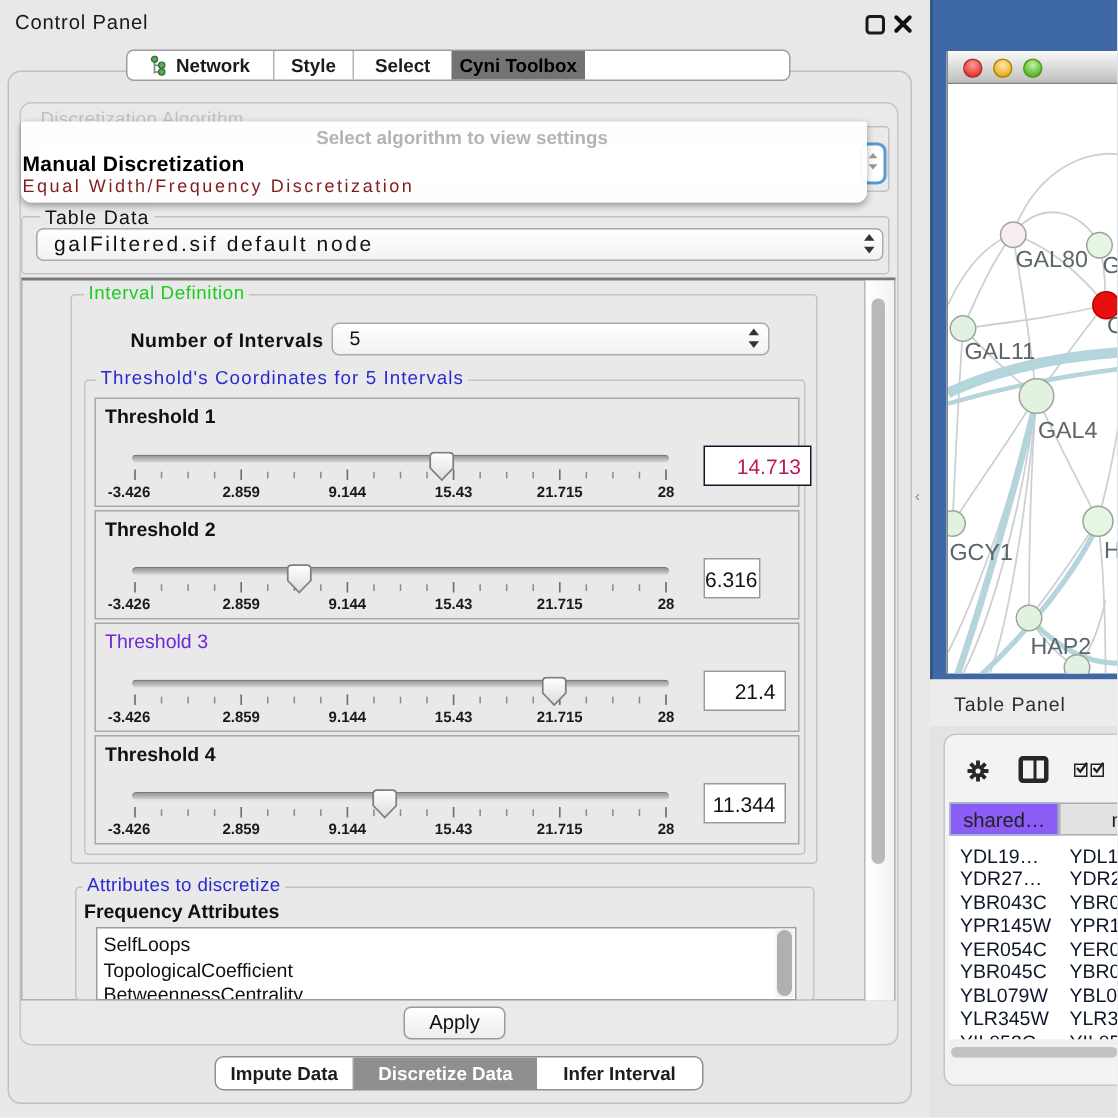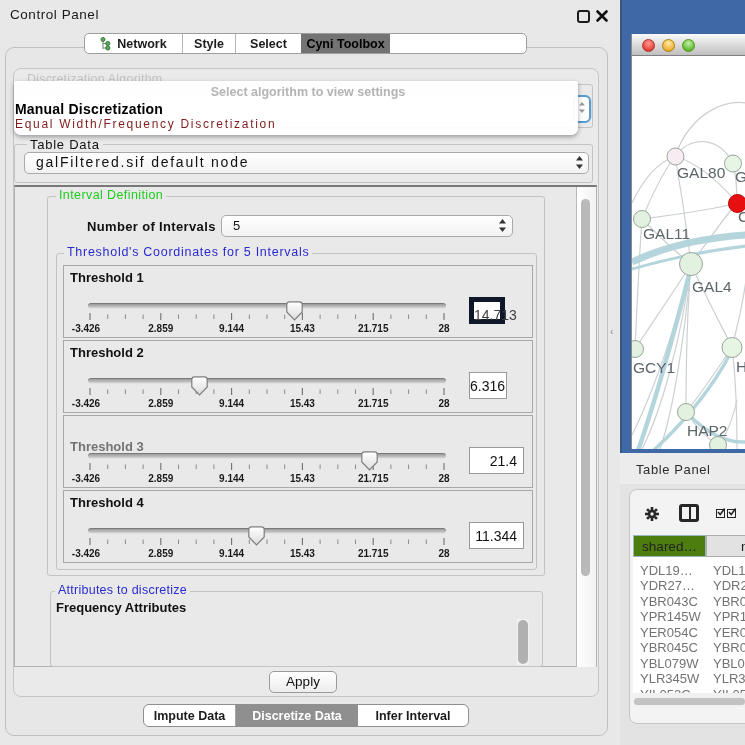--- a/index.html
+++ b/index.html
@@ -113,21 +113,21 @@
   <div class="abs" style="left:414.0px;top:323px;width:60px;text-align:center;font-size:10px;font-weight:bold;color:#1a1a1a;">28</div>
   <svg class="abs" style="left:285.8px;top:300.5px;" width="17" height="20" viewBox="0 0 17 20">
 <path d="M3.5 0.8 L13.5 0.8 Q16.2 0.8 16.2 3.5 L16.2 11 L8.5 19 L0.8 11 L0.8 3.5 Q0.8 0.8 3.5 0.8 Z" fill="url(#tg1)" stroke="#7e7e7e" stroke-width="1.2"></path>
 <defs>
           <linearGradient id="tg1" x1="0" y1="0" x2="0" y2="1">
             <stop offset="0" stop-color="#ffffff"></stop>
             <stop offset="1" stop-color="#dcdcdc"></stop>
           </linearGradient>
         </defs>
       </svg>
-  <div class="abs" style="left:469px;top:297px;width:36px;height:27px;background:#fff;border:5px solid #0f172a;font-size:14px;color:#404040;line-height:27px;text-align:right;padding-right:6px;box-sizing:border-box;">14.713</div>
+  <div class="abs" style="left:469px;top:297px;width:72px;height:27px;background:#fff;border:1px solid #0f172a;font-size:14px;color:#be185d;line-height:27px;text-align:right;padding-right:6px;box-sizing:border-box;">14.713</div>
   <div class="abs" style="left:63px;top:340px;width:468px;height:71px;border:1px solid #a8a8a8;background:#e9e9e9;"></div>
   <div class="abs" style="left:70px;top:345px;font-size:13px;font-weight:bold;color:#111;">Threshold 2</div>
   <div class="abs" style="left:88.0px;top:378px;width:358.0px;height:4px;border-radius:3px;background:linear-gradient(#9a9a9a,#d3d3d3);border-top:1px solid #7a7a7a;border-bottom:1px solid #e3e3e3;"></div>
   <svg class="abs" style="left:87.0px;top:386px;" width="360" height="10" viewBox="0 0 360 10">
         <line x1="3.0" y1="2" x2="3.0" y2="9" stroke="#6f6f6f" stroke-width="1.1"></line>
         <line x1="20.7" y1="3.5" x2="20.7" y2="8" stroke="#8a8a8a" stroke-width="1"></line>
         <line x1="38.4" y1="3.5" x2="38.4" y2="8" stroke="#8a8a8a" stroke-width="1"></line>
         <line x1="56.1" y1="3.5" x2="56.1" y2="8" stroke="#8a8a8a" stroke-width="1"></line>
         <line x1="73.8" y1="2" x2="73.8" y2="9" stroke="#6f6f6f" stroke-width="1.1"></line>
         <line x1="91.5" y1="3.5" x2="91.5" y2="8" stroke="#8a8a8a" stroke-width="1"></line>
@@ -157,21 +157,21 @@
 <path d="M3.5 0.8 L13.5 0.8 Q16.2 0.8 16.2 3.5 L16.2 11 L8.5 19 L0.8 11 L0.8 3.5 Q0.8 0.8 3.5 0.8 Z" fill="url(#tg2)" stroke="#7e7e7e" stroke-width="1.2"></path>
 <defs>
           <linearGradient id="tg2" x1="0" y1="0" x2="0" y2="1">
             <stop offset="0" stop-color="#ffffff"></stop>
             <stop offset="1" stop-color="#dcdcdc"></stop>
           </linearGradient>
         </defs>
       </svg>
   <div class="abs" style="left:469px;top:372px;width:38px;height:27px;background:#fff;border:1px solid #999;font-size:14px;color:#111;line-height:27px;text-align:right;padding-right:6px;box-sizing:border-box;">6.316</div>
   <div class="abs" style="left:63px;top:415px;width:468px;height:71px;border:1px solid #a8a8a8;background:#e9e9e9;"></div>
-  <div class="abs" style="left:70px;top:420px;font-size:13px;font-weight:bold;color:#737373;margin-top:19px;">Threshold 3</div>
+  <div class="abs" style="left:70px;top:420px;font-size:13px;font-weight:normal;color:#6d28d9;">Threshold 3</div>
   <div class="abs" style="left:88.0px;top:453px;width:358.0px;height:4px;border-radius:3px;background:linear-gradient(#9a9a9a,#d3d3d3);border-top:1px solid #7a7a7a;border-bottom:1px solid #e3e3e3;"></div>
   <svg class="abs" style="left:87.0px;top:461px;" width="360" height="10" viewBox="0 0 360 10">
         <line x1="3.0" y1="2" x2="3.0" y2="9" stroke="#6f6f6f" stroke-width="1.1"></line>
         <line x1="20.7" y1="3.5" x2="20.7" y2="8" stroke="#8a8a8a" stroke-width="1"></line>
         <line x1="38.4" y1="3.5" x2="38.4" y2="8" stroke="#8a8a8a" stroke-width="1"></line>
         <line x1="56.1" y1="3.5" x2="56.1" y2="8" stroke="#8a8a8a" stroke-width="1"></line>
         <line x1="73.8" y1="2" x2="73.8" y2="9" stroke="#6f6f6f" stroke-width="1.1"></line>
         <line x1="91.5" y1="3.5" x2="91.5" y2="8" stroke="#8a8a8a" stroke-width="1"></line>
         <line x1="109.2" y1="3.5" x2="109.2" y2="8" stroke="#8a8a8a" stroke-width="1"></line>
         <line x1="126.9" y1="3.5" x2="126.9" y2="8" stroke="#8a8a8a" stroke-width="1"></line>
@@ -245,20 +245,23 @@
             <stop offset="1" stop-color="#dcdcdc"></stop>
           </linearGradient>
         </defs>
       </svg>
   <div class="abs" style="left:469px;top:522px;width:55px;height:27px;background:#fff;border:1px solid #999;font-size:14px;color:#111;line-height:27px;text-align:right;padding-right:6px;box-sizing:border-box;">11.344</div>
   </div>
 
   <div class="abs etched" style="left:50px;top:591px;width:491px;height:74px;"></div>
   <div class="gtitle" style="left:55px;top:584px;color:#2a2ad0;background:#e9e9e9;letter-spacing:0.25px;">Attributes to discretize</div>
   <div class="abs" style="left:56px;top:600px;font-size:13px;font-weight:bold;color:#111;">Frequency Attributes</div>
+  <div class="abs" style="left:64px;top:618px;width:465px;height:47px;background:#fff;border:1px solid #9b9b9b;overflow:hidden;">
+    <div style="padding:3px 0 0 4px;font-size:13px;color:#111;line-height:16.6px;">SelfLoops<br>TopologicalCoefficient<br>BetweennessCentrality</div>
+  </div>
   <div class="abs" style="left:517px;top:619px;width:12px;height:46px;background:#f2f2f2;"></div>
   <div class="abs" style="left:518px;top:620px;width:10px;height:44px;background:#b0b0b0;border-radius:5px;"></div>
 
   <div class="abs" style="left:269px;top:671px;width:66px;height:20px;background:linear-gradient(#ffffff,#ededed);border:1px solid #9a9a9a;border-radius:5px;text-align:center;font-size:13.5px;color:#111;line-height:20px;">Apply</div>
 
   <div class="abs" style="z-index:5;left:143px;top:704px;width:324px;height:21px;background:#fff;border:1px solid #8f8f8f;border-radius:6px;display:flex;font-size:12.5px;font-weight:bold;color:#1c1c1c;">
     <div style="width:91px;display:flex;align-items:center;justify-content:center;border-right:1px solid #a5a5a5;">Impute Data</div>
     <div style="width:122px;display:flex;align-items:center;justify-content:center;background:#8f8f8f;color:#fff;">Discretize Data</div>
     <div style="flex:1;display:flex;align-items:center;justify-content:center;">Infer Interval</div>
   </div>
@@ -357,23 +360,23 @@
     <div style="position:absolute;left:96px;top:56px;width:7px;height:7px;border:1.4px solid #222;"></div>
     <svg style="position:absolute;left:96px;top:54px;" width="10" height="10" viewBox="0 0 10 10">
         <path d="M2 5 L4.2 7.5 L8.6 1.5" stroke="#222" stroke-width="1.5" fill="none"></path>
       </svg>
     <div style="position:absolute;left:107px;top:56px;width:7px;height:7px;border:1.4px solid #222;"></div>
     <svg style="position:absolute;left:107px;top:54px;" width="10" height="10" viewBox="0 0 10 10">
         <path d="M2 5 L4.2 7.5 L8.6 1.5" stroke="#222" stroke-width="1.5" fill="none"></path>
       </svg>
 
     <div style="position:absolute;left:13px;top:82px;width:112px;height:158px;background:#fff;"></div>
-    <div style="position:absolute;left:13px;top:82px;width:73px;height:22px;background:#4d7c0f;border:1px solid #9bb5c2;box-sizing:border-box;text-align:center;font-size:13.5px;color:#222;line-height:21px;">shared…</div>
+    <div style="position:absolute;left:13px;top:82px;width:73px;height:22px;background:#8b5cf6;border:1px solid #9bb5c2;box-sizing:border-box;text-align:center;font-size:13.5px;color:#222;line-height:21px;">shared…</div>
     <div style="position:absolute;left:86px;top:82px;width:60px;height:22px;background:#e2e2e2;border:1px solid #adadad;box-sizing:border-box;font-size:13.5px;color:#222;line-height:21px;padding-left:34px;">n</div>
-    <div id="tbrows" style="position:absolute;left:13px;top:110px;width:112px;height:130px;overflow:hidden;font-size:13px;color:#737373;line-height:15.44px;">
+    <div id="tbrows" style="position:absolute;left:13px;top:110px;width:112px;height:130px;overflow:hidden;font-size:13px;color:#0f172a;line-height:15.44px;">
         <div style="position:absolute;left:0;top:0.0px;width:112px;white-space:nowrap;">
           <span style="position:absolute;left:7px;">YDL19…</span>
           <span style="position:absolute;left:80px;">YDL194W</span>
         </div>
         <div style="position:absolute;left:0;top:15.4px;width:112px;white-space:nowrap;">
           <span style="position:absolute;left:7px;">YDR27…</span>
           <span style="position:absolute;left:80px;">YDR277C</span>
         </div>
         <div style="position:absolute;left:0;top:30.9px;width:112px;white-space:nowrap;">
           <span style="position:absolute;left:7px;">YBR043C</span>

